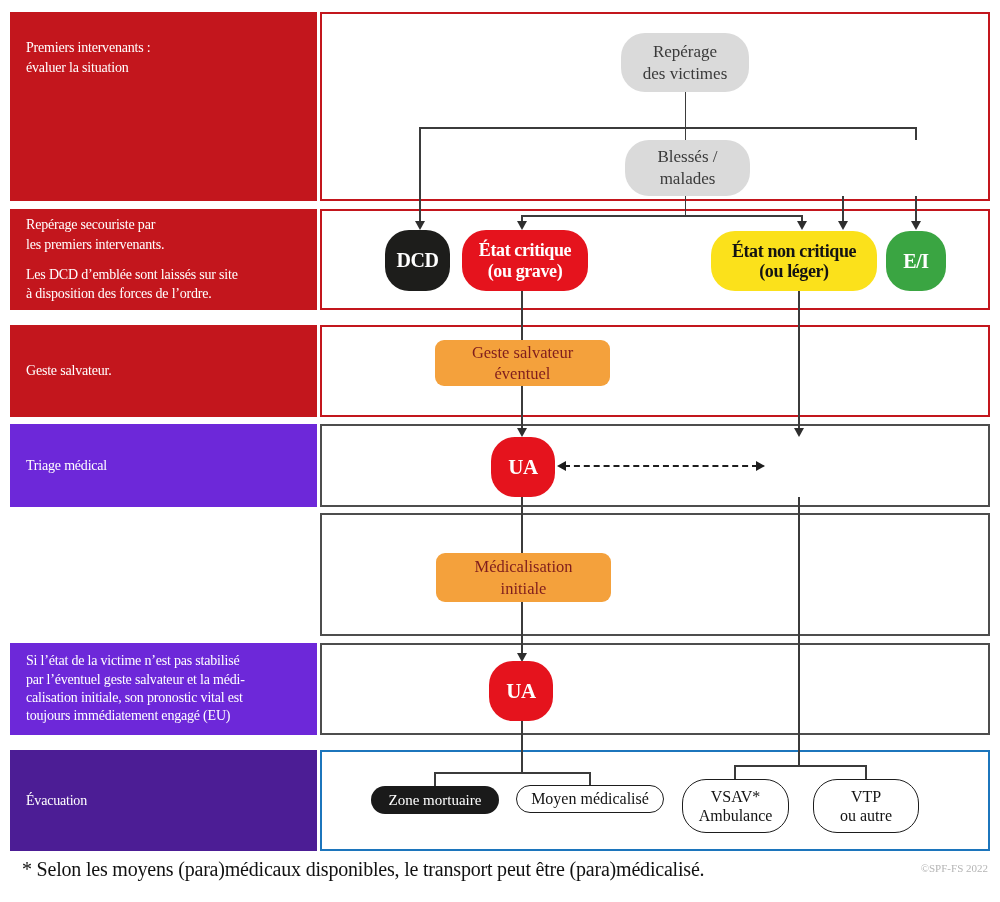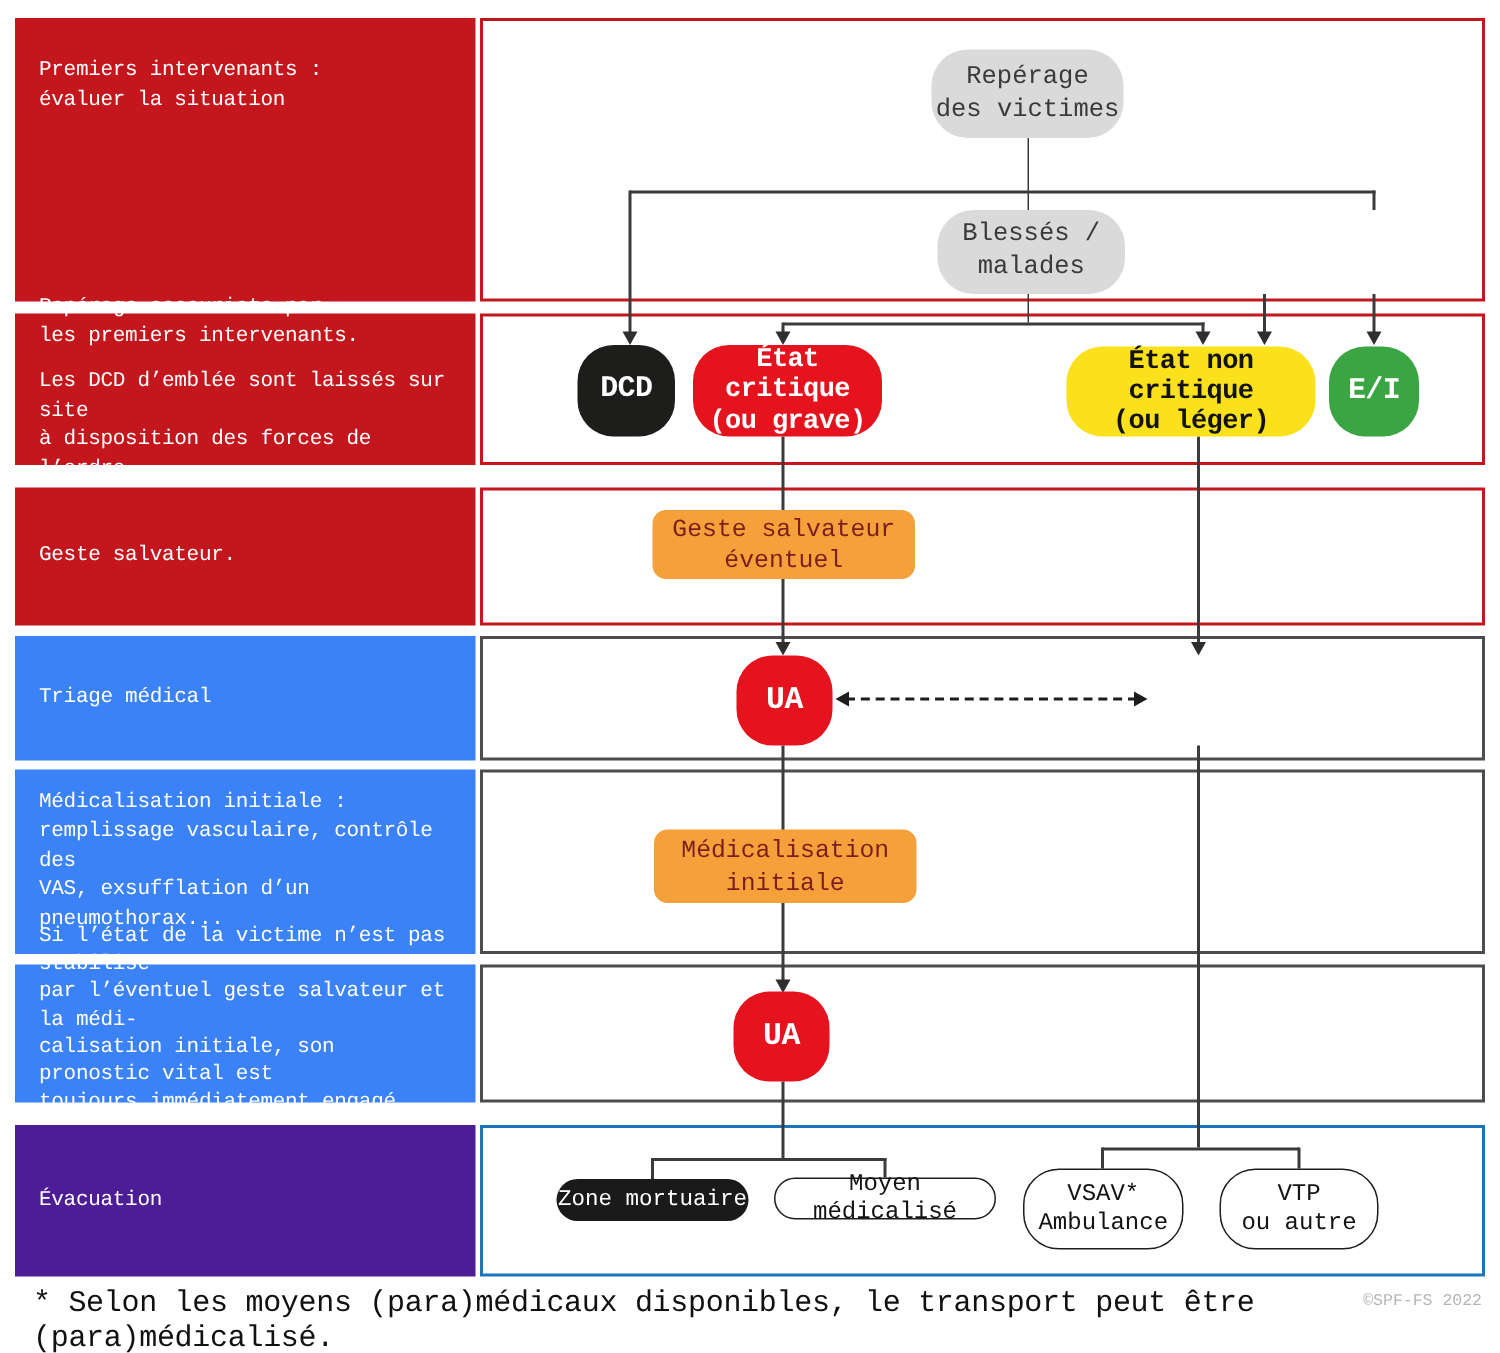--- a/index.html
+++ b/index.html
@@ -1,25 +1,25 @@
 <!DOCTYPE html>
 <html><head>
 <meta charset="utf-8">
 <style>
   html,body{margin:0;padding:0;background:#ffffff;}
   .canvas{position:relative;width:1000px;height:902px;background:#ffffff;
-          font-family:Liberation Mono, monospace;overflow:hidden;}
+          font-family:Liberation Serif, serif;overflow:hidden;}
 
   
   .band{position:absolute;left:10px;width:307px;box-sizing:border-box;
         color:#ffffff;font-size:14px;line-height:1.4;letter-spacing:-0.2px;
         padding:0 16px;display:flex;flex-direction:column;justify-content:center;
         white-space:pre-line;}
   .band.red{background:#c3161d;}
-  .band.gray{background:#3b82f6;}
+  .band.gray{background:#6d28d9;}
   .band.blue{background:#4c1d95;}
   #b1{top:12px;height:189px;justify-content:flex-start;padding-top:26px;}
   #b2{top:209px;height:101px;}
   #b2 .para+.para{margin-top:10px;}
   #b3{top:325px;height:92px;}
   #b4{top:424px;height:83px;}
   #b5{top:513px;height:123px;}
   #b6{top:643px;height:92px;line-height:1.32;}
   #b7{top:750px;height:101px;}
 
@@ -85,23 +85,20 @@
   <div class="band red" id="b1">Premiers intervenants :
 évaluer la situation</div>
   <div class="band red" id="b2">
     <div class="para">Repérage secouriste par
 les premiers intervenants.</div>
     <div class="para">Les DCD d’emblée sont laissés sur site
 à disposition des forces de l’ordre.</div>
   </div>
   <div class="band red" id="b3">Geste salvateur.</div>
   <div class="band gray" id="b4">Triage médical</div>
-  <div class="band gray" id="b5">Médicalisation initiale :
-remplissage vasculaire, contrôle des
-VAS, exsufflation d’un pneumothorax...</div>
   <div class="band gray" id="b6">Si l’état de la victime n’est pas stabilisé
 par l’éventuel geste salvateur et la médi-
 calisation initiale, son pronostic vital est
 toujours immédiatement engagé (EU)</div>
   <div class="band blue" id="b7">Évacuation</div>
 
   <div class="panel red" id="p1"></div>
   <div class="panel red" id="p2"></div>
   <div class="panel red" id="p3"></div>
   <div class="panel dark" id="p4"></div>

